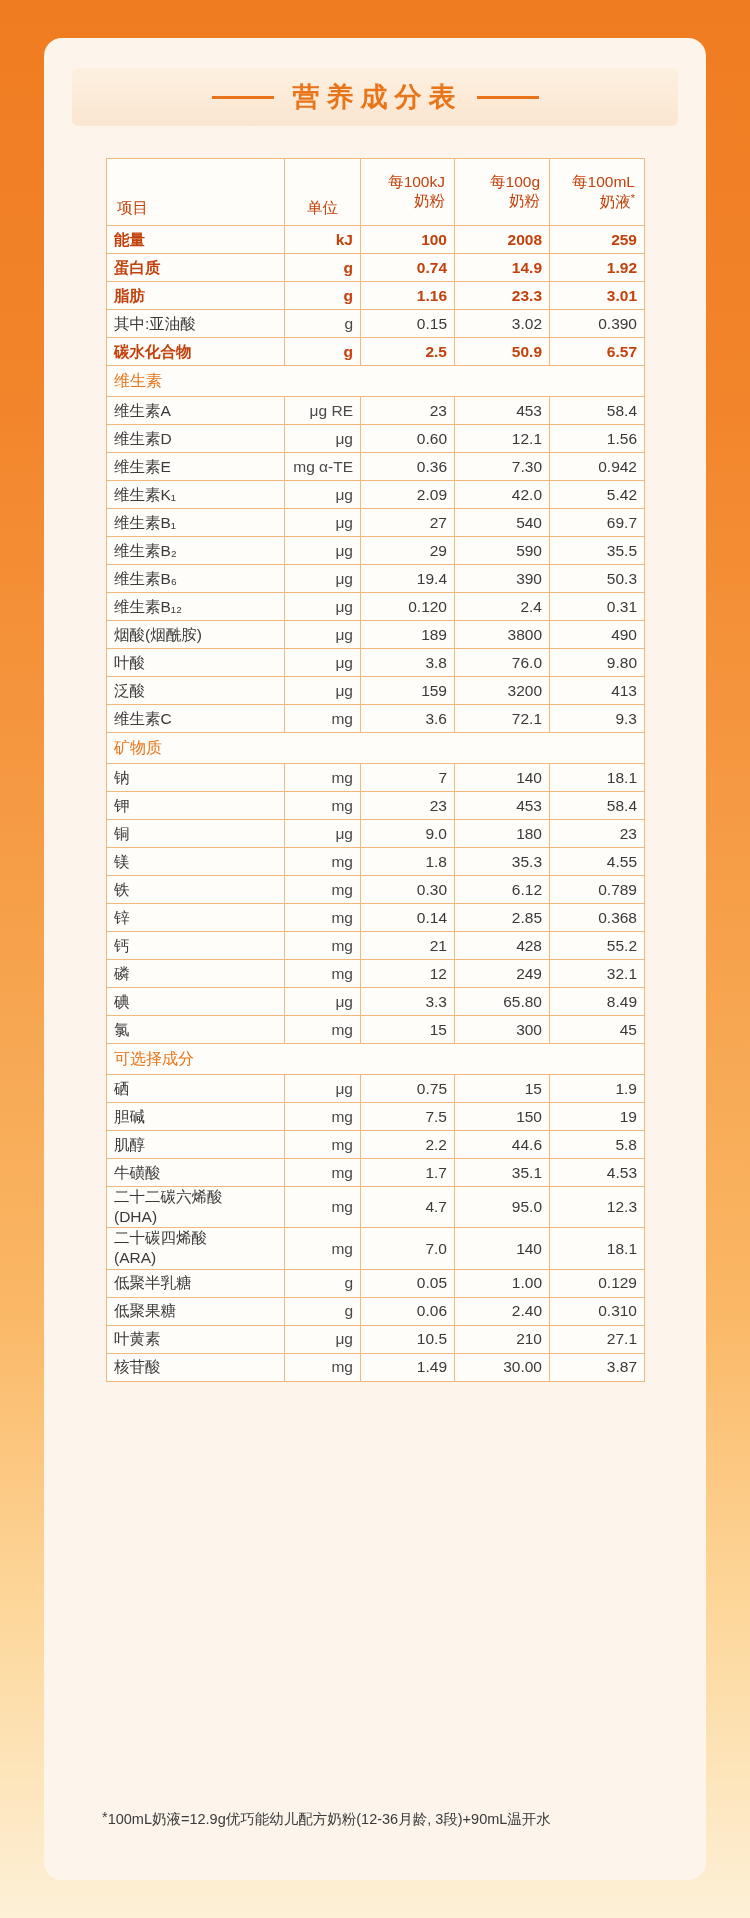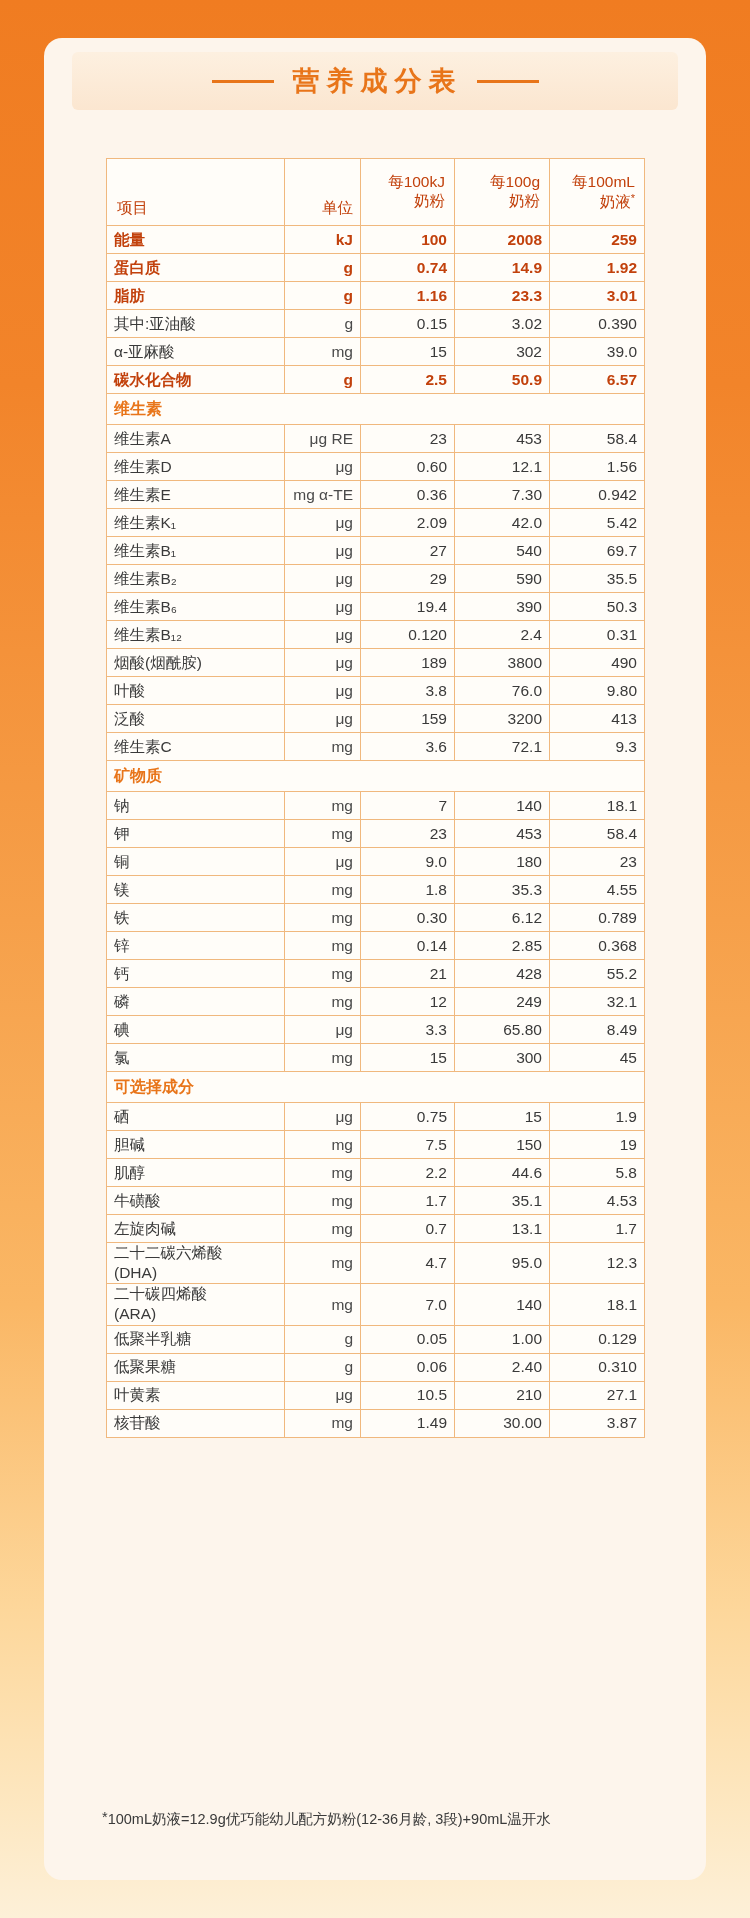--- a/index.html
+++ b/index.html
@@ -21,21 +21,21 @@
     width: 662px;
     height: 1842px;
     background: #fdf5ec;
     border-radius: 18px;
     box-sizing: border-box;
     padding: 0;
   }
   .title-bar {
     position: absolute;
     left: 28px;
-    top: 14px;
+    top: 30px;
     width: 606px;
     height: 58px;
     background: linear-gradient(180deg, #fdf0e0 0%, #fbe6d0 100%);
     border-radius: 6px;
     display: flex;
     align-items: center;
     justify-content: center;
   }
   .title-inner {
     display: flex;
@@ -79,34 +79,34 @@
   col.c1 { width: 76px; }
   col.c2 { width: 94px; }
   col.c3 { width: 95px; }
   col.c4 { width: 95px; }
 
   td.num { text-align: right; }
   td.unit { text-align: right; color: #4a4a4a; }
   td.name { text-align: left; }
   td.bold, tr.bold td { font-weight: bold; color: #c2410c; }
   tr.section td {
-    font-weight: bold;
+    font-weight: normal;
     color: #e8751a;
     height: 30px;
     font-size: 16px;
   }
   tr.head td {
     height: 58px;
     text-align: center;
     vertical-align: middle;
     font-size: 15.5px;
     color: #c2410c;
   }
   tr.head td.h0 { text-align: left; padding-left: 10px; vertical-align: bottom; padding-bottom: 8px;}
-  tr.head td.h1 { text-align: right; padding-left: 7px; vertical-align: bottom; padding-bottom: 8px;}
+  tr.head td.h1 { text-align: center; padding-left: 7px; vertical-align: bottom; padding-bottom: 8px;}
   .hl { display: block; line-height: 1.22; text-align: right; padding-right: 2px;}
   td.two-line { height: 54px; }
   .supsc { font-size: 11px; vertical-align: 5px; }
   .nl { display: block; line-height: 1.3; }
 
   .footnote {
     position: absolute;
     left: 58px;
     top: 1770px;
     width: 560px;
@@ -175,27 +175,20 @@
           <td class="num">23.3</td>
           <td class="num">3.01</td>
         </tr>
         <tr class="">
           <td class="name">其中:亚油酸</td>
           <td class="unit">g</td>
           <td class="num">0.15</td>
           <td class="num">3.02</td>
           <td class="num">0.390</td>
         </tr>
-        <tr class="">
-          <td class="name">α-亚麻酸</td>
-          <td class="unit">mg</td>
-          <td class="num">15</td>
-          <td class="num">302</td>
-          <td class="num">39.0</td>
-        </tr>
         <tr class="bold">
           <td class="name">碳水化合物</td>
           <td class="unit">g</td>
           <td class="num">2.5</td>
           <td class="num">50.9</td>
           <td class="num">6.57</td>
         </tr>
         <tr class="section">
           <td colspan="5">维生素</td>
         </tr>
@@ -381,27 +374,20 @@
           <td class="num">5.8</td>
         </tr>
         <tr class="">
           <td class="name">牛磺酸</td>
           <td class="unit">mg</td>
           <td class="num">1.7</td>
           <td class="num">35.1</td>
           <td class="num">4.53</td>
         </tr>
         <tr class="">
-          <td class="name">左旋肉碱</td>
-          <td class="unit">mg</td>
-          <td class="num">0.7</td>
-          <td class="num">13.1</td>
-          <td class="num">1.7</td>
-        </tr>
-        <tr class="">
           <td class="name two-line">
             <span class="nl">二十二碳六烯酸</span>
             <span class="nl">(DHA)</span>
           </td>
           <td class="unit">mg</td>
           <td class="num">4.7</td>
           <td class="num">95.0</td>
           <td class="num">12.3</td>
         </tr>
         <tr class="">

